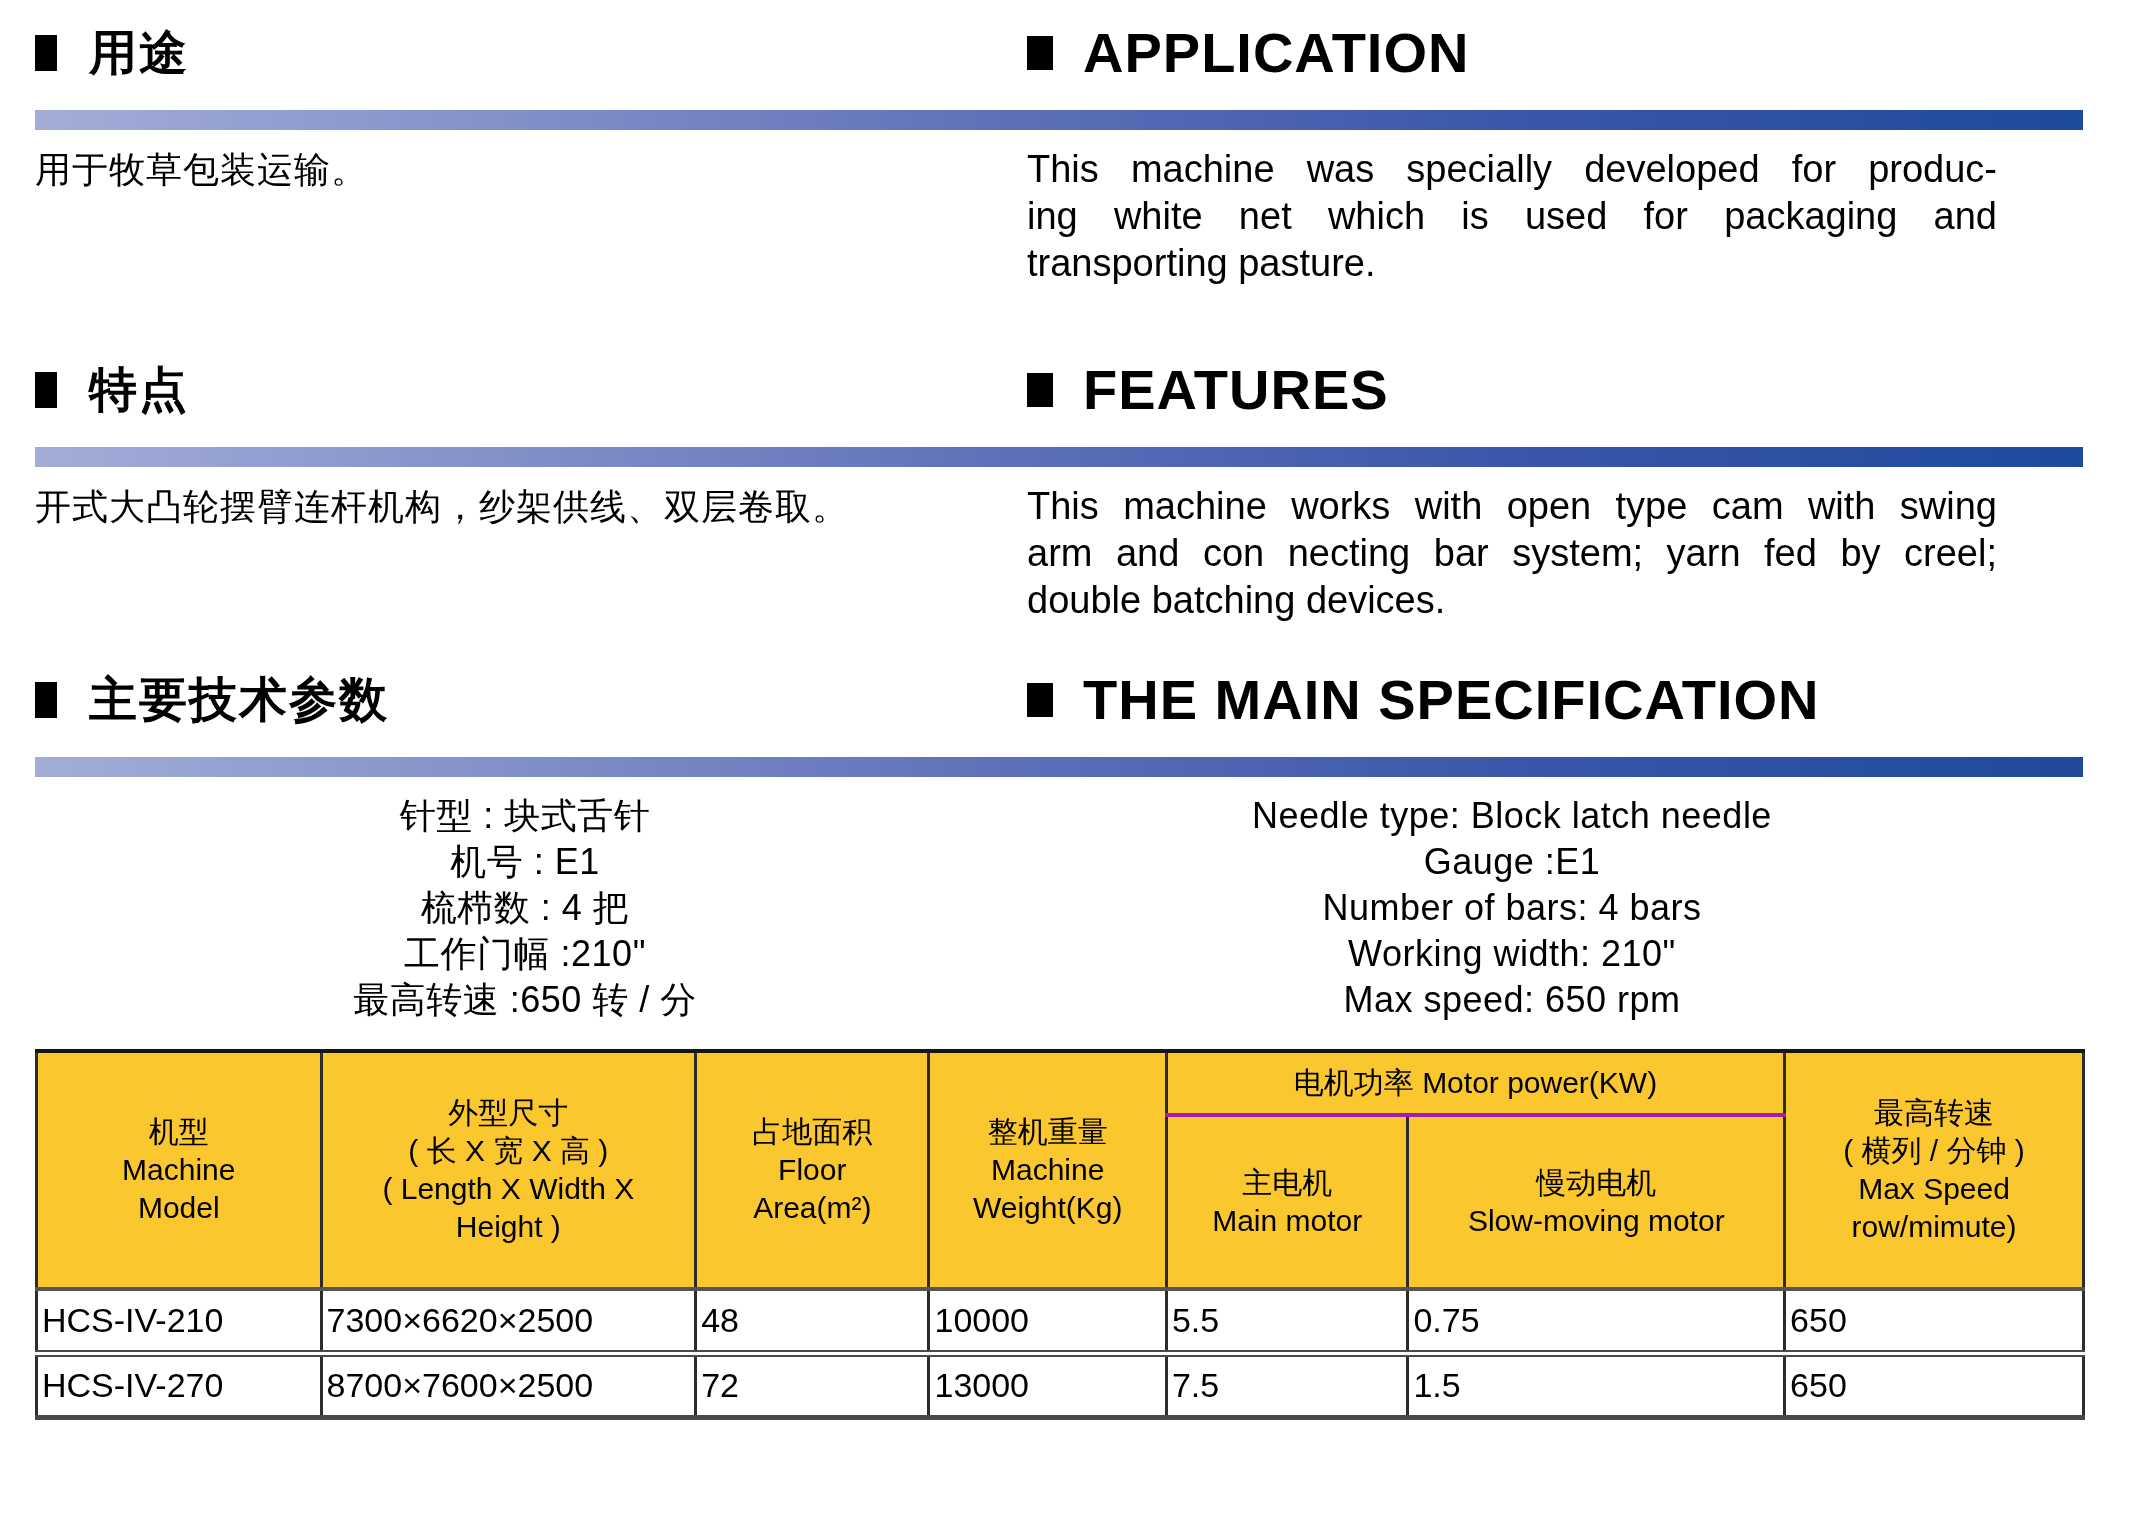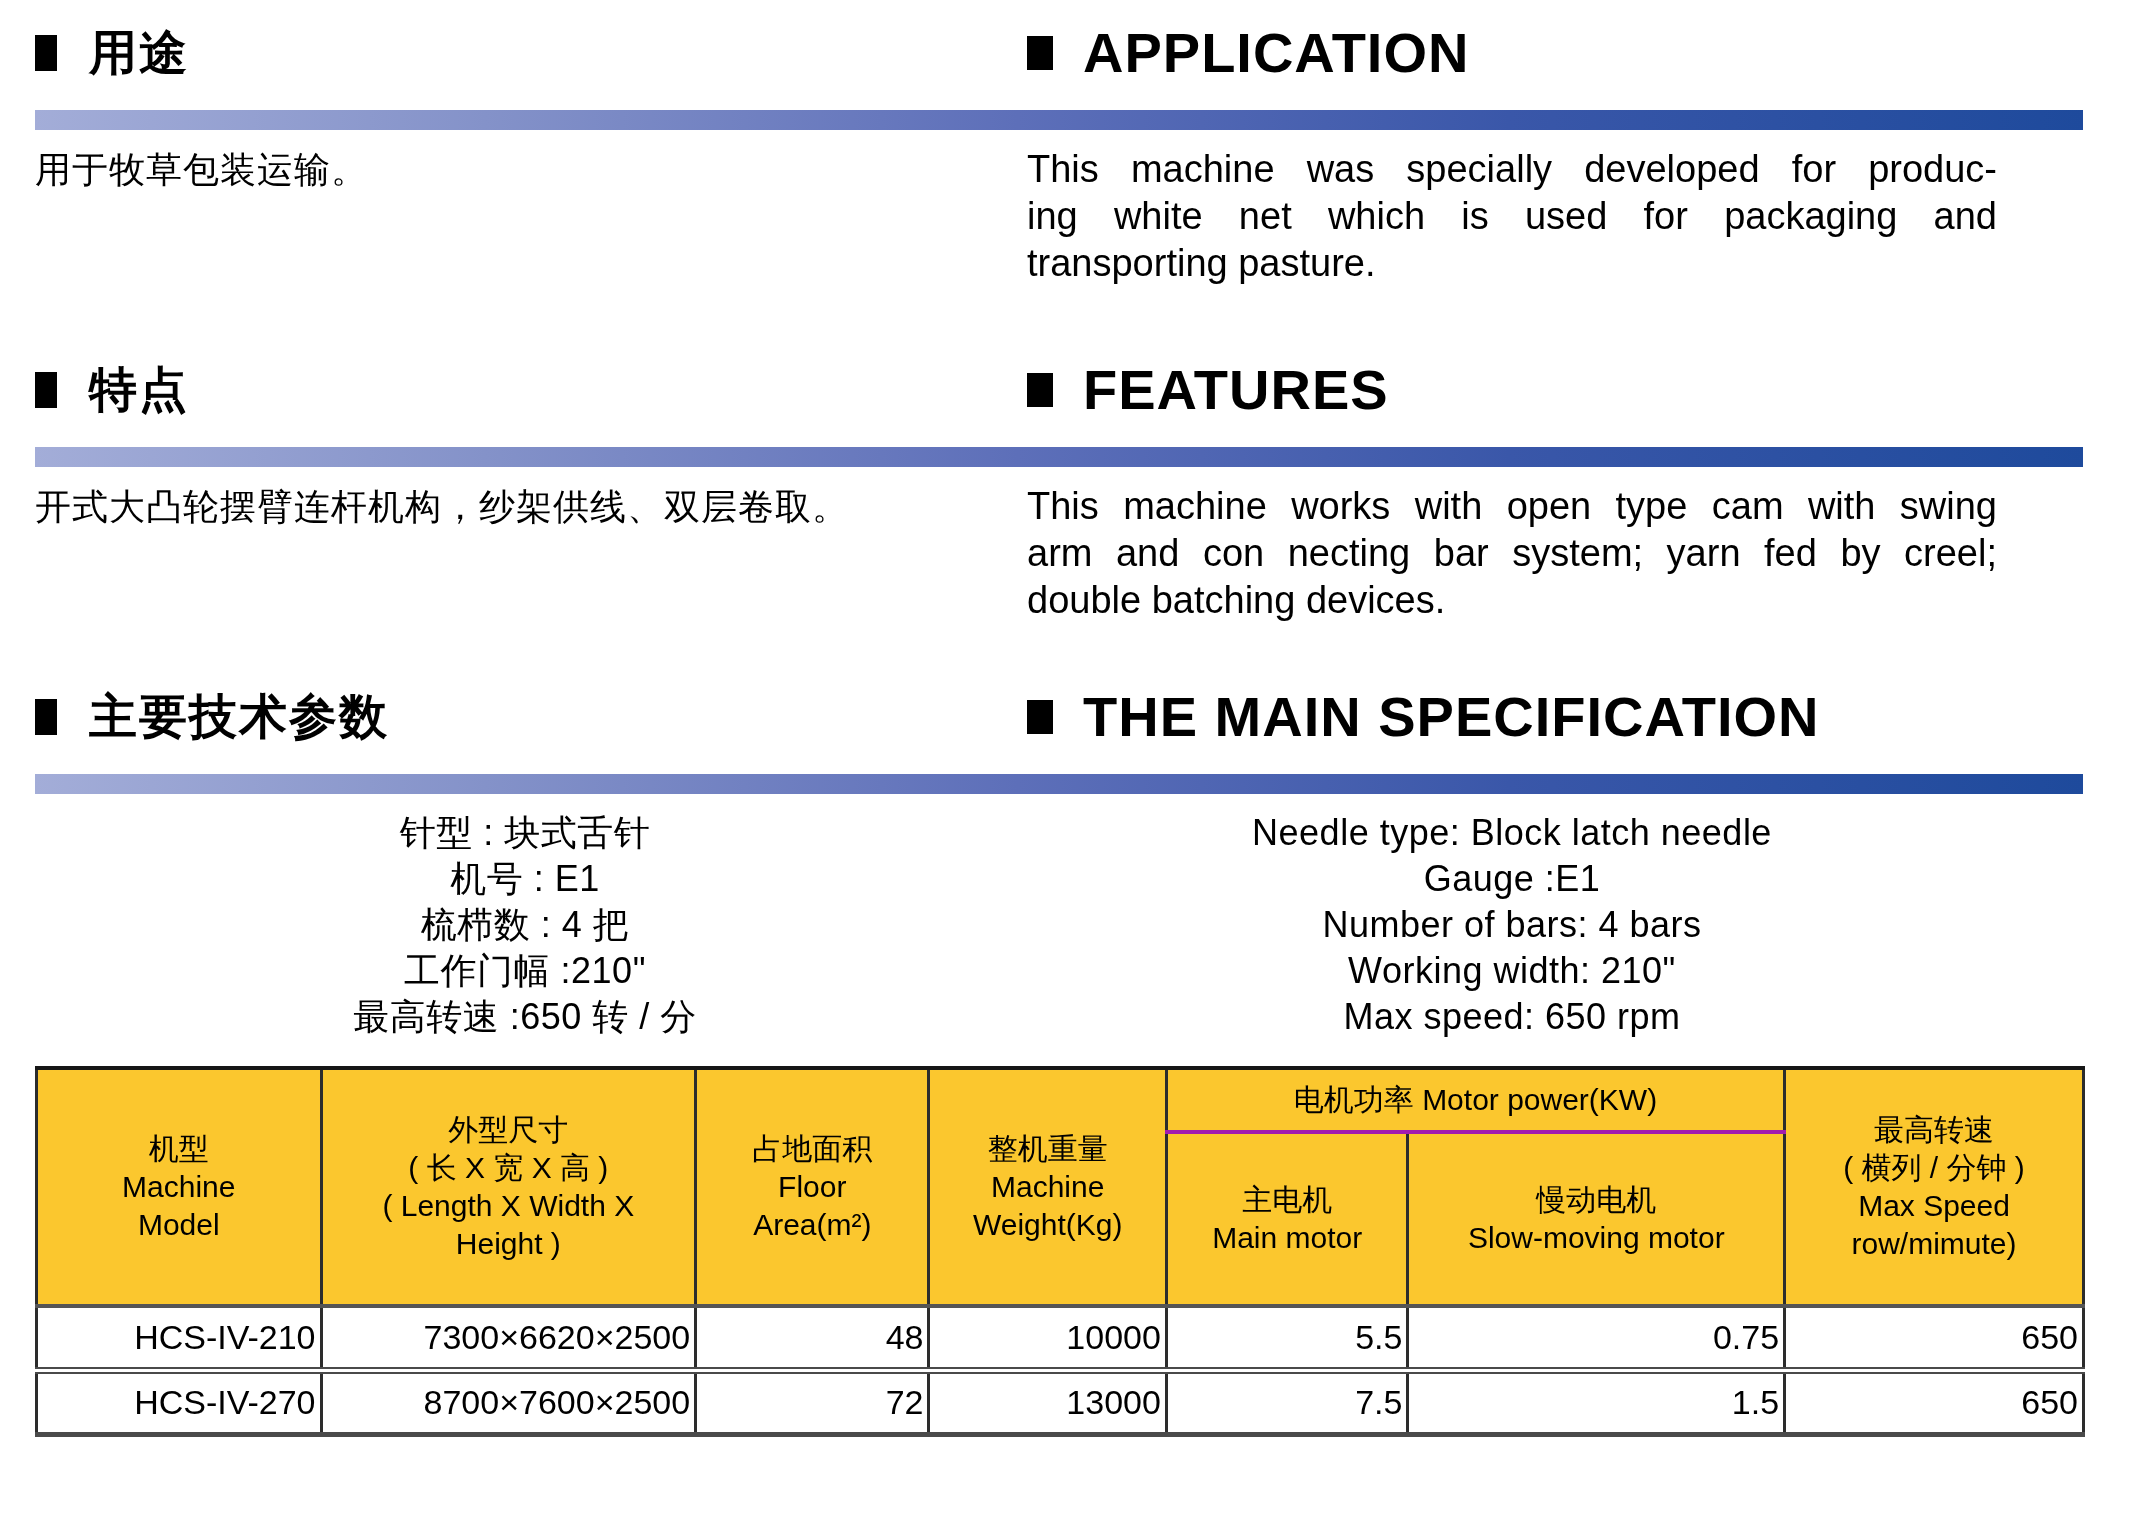--- a/index.html
+++ b/index.html
@@ -34,26 +34,26 @@
              border:3px solid #2c2c2c;border-top:4px solid #161616;}
   table.spec th,table.spec td{border-left:3px solid #2c2c2c;border-right:3px solid #2c2c2c;padding:0 4px;}
   thead th{background:#FBC72E;font-weight:normal;font-size:30px;line-height:38px;
            text-align:center;vertical-align:middle;}
   th.pre,td.pre{white-space:pre-line;}
   tr.group-row{height:64px;}
   tr.sub-row{height:174px;}
   th.group{border-bottom:4px solid #a21caf;}
   thead th{border-bottom:4px solid #555;}
   tbody tr{height:64px;}
-  tbody td{font-size:34px;text-align:right;vertical-align:middle;background:#fff;}
+  tbody td{font-size:34px;text-align:left;vertical-align:middle;background:#fff;}
   tbody tr.r2 td{border-top:7px double #4a4a4a;}
   table.spec{border-bottom:5px solid #4a4a4a;}
   
   .sec-features{margin-top:72px;}
-  .sec-spec{margin-top:62px;}
+  .sec-spec{margin-top:45px;}
 </style>
 </head>
 <body>
 
 <div class="content">
 
   <section class="sec-application">
     <div class="two-col head-row">
       <div class="heading zh">
         <span class="bullet"></span>

